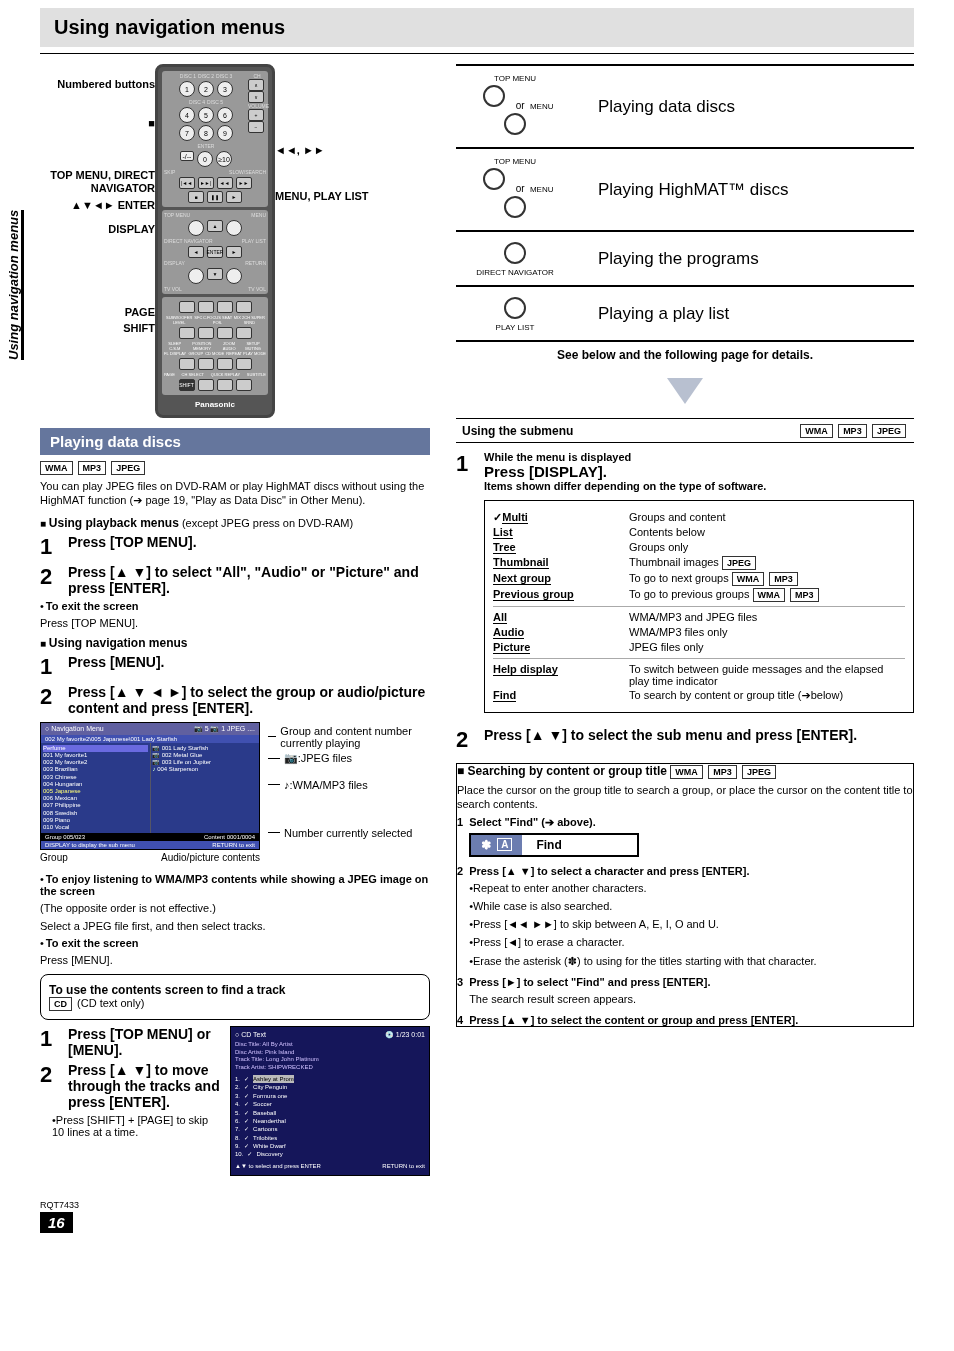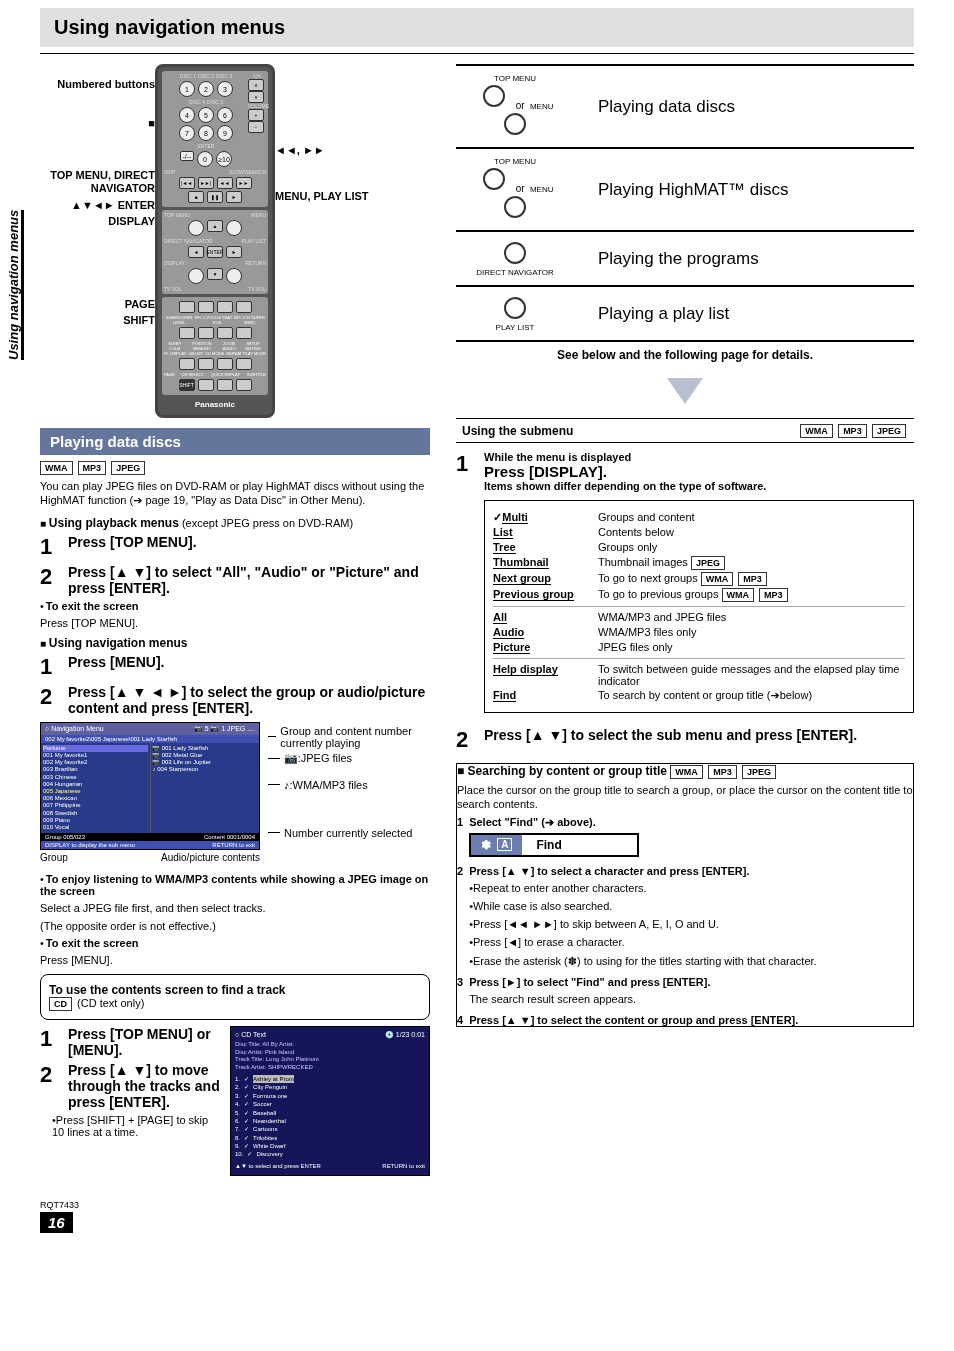--- a/index.html
+++ b/index.html
@@ -61,21 +61,21 @@
   .rr-lbl{font-size:8px; display:block;}
   .rr-title{font-size:17px;}
   .rr-sep{font-size:10px; margin:0 3px;}
   .see-below{text-align:center; font-weight:bold; font-size:12px; border-top:2px solid #000; padding:6px 0 16px;}
   .arrow-down{width:0;height:0;border-left:18px solid transparent;border-right:18px solid transparent;border-top:26px solid #b8c0d0;margin:0 auto 14px;}
   .submenu-hdr{border-top:1px solid #000; border-bottom:1px solid #000; padding:4px 6px; font-size:12px; display:flex; justify-content:space-between; align-items:center; font-weight:bold;}
   .submenu-box{border:1px solid #000; padding:8px; margin-top:8px;}
   .subm-row{display:flex; align-items:flex-start; margin:2px 0;}
   .subm-l{width:105px; font-weight:bold; font-size:11px; position:relative;}
   .subm-l .lnk{display:inline-block; border-bottom:1px solid #000; position:relative;}
-  .subm-r{flex:1; font-size:11px;}
+  .subm-r{flex:1; font-size:11px;margin-left:31px;}
   .subm-div{border-top:1px solid #aaa; margin:4px 0;}
   .find-box{border:2px solid #000; display:flex; width:170px; margin:4px 0;}
   .find-l{background:#6c7db0;color:#fff;padding:3px 10px;font-weight:bold;font-size:12px;display:flex;align-items:center;gap:6px;}
   .find-l .ast{font-size:12px;}
   .find-l .abox{border:1px solid #fff; padding:0 3px; font-size:10px;}
   .find-r{padding:3px 14px;font-size:12px;font-weight:bold;}
   .search-box{border:1px solid #000; margin-top:10px;}
   .footer{margin-top:24px;font-size:9px;}
   .pagenum{background:#000;color:#fff;font-weight:bold;font-style:italic;font-size:15px; display:inline-block; padding:2px 8px; margin-top:2px;}
   .disc-lbl{font-size:5px;display:block;color:#ddd;}
@@ -90,21 +90,21 @@
 
   <div class="cols">
 
     <div class="left-col">
 
       <div class="remote-row">
         <div class="remote-labels">
           <div>Numbered buttons</div>
           <div style="margin-bottom:40px;">■</div>
           <div style="margin-bottom:4px;">TOP MENU, DIRECT NAVIGATOR</div>
-          <div style="margin-bottom:4px;">▲▼◄► ENTER</div>
+          <div style="margin-bottom:12px;">▲▼◄► ENTER</div>
           <div style="margin-bottom:70px;">DISPLAY</div>
           <div style="margin-bottom:4px;">PAGE</div>
           <div>SHIFT</div>
         </div>
 
         <div class="remote">
           <div class="rm-sec">
             <div style="display:flex;justify-content:space-between;">
               <div style="flex:1;">
                 <div style="display:flex;gap:2px;justify-content:center;">
@@ -348,22 +348,22 @@
               <span>:WMA/MP3 files</span>
             </div>
           <div class="annot" style="margin-top:36px;">
               <span class="line"></span>
               <span>Number currently selected</span>
             </div>
         </div>
       </div>
 
       <div class="bullet" style="margin-top:10px;"><b>To enjoy listening to WMA/MP3 contents while showing a JPEG image on the screen</b></div>
+      <div class="note">(The opposite order is not effective.)</div>
       <div class="note">Select a JPEG file first, and then select tracks.</div>
-      <div class="note">(The opposite order is not effective.)</div>
       <div class="bullet"><b>To exit the screen</b></div>
       <div class="note">Press [MENU].</div>
 
       <div class="box-rounded">
         <div style="font-weight:bold;font-size:12px;">To use the contents screen to find a track</div>
         <div><span class="badge">CD</span><span> (CD text only)</span></div>
       </div>
 
       <div class="cd-row">
         <div class="cd-left">

